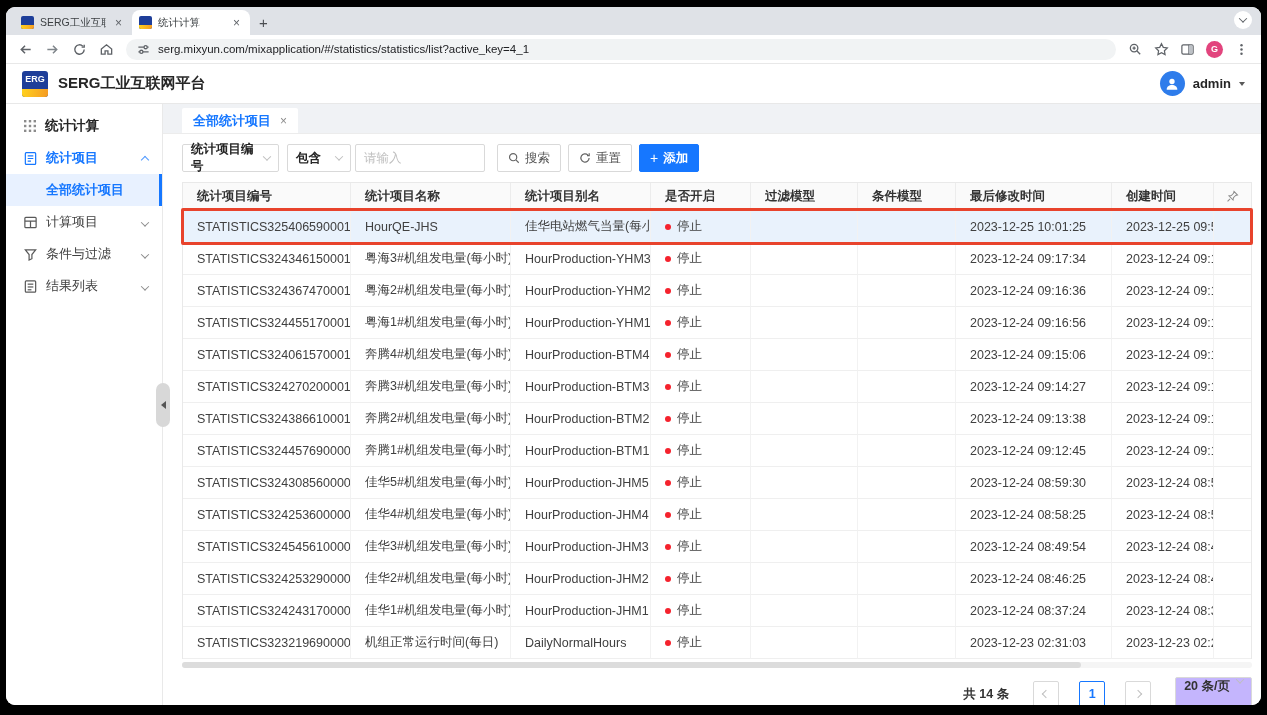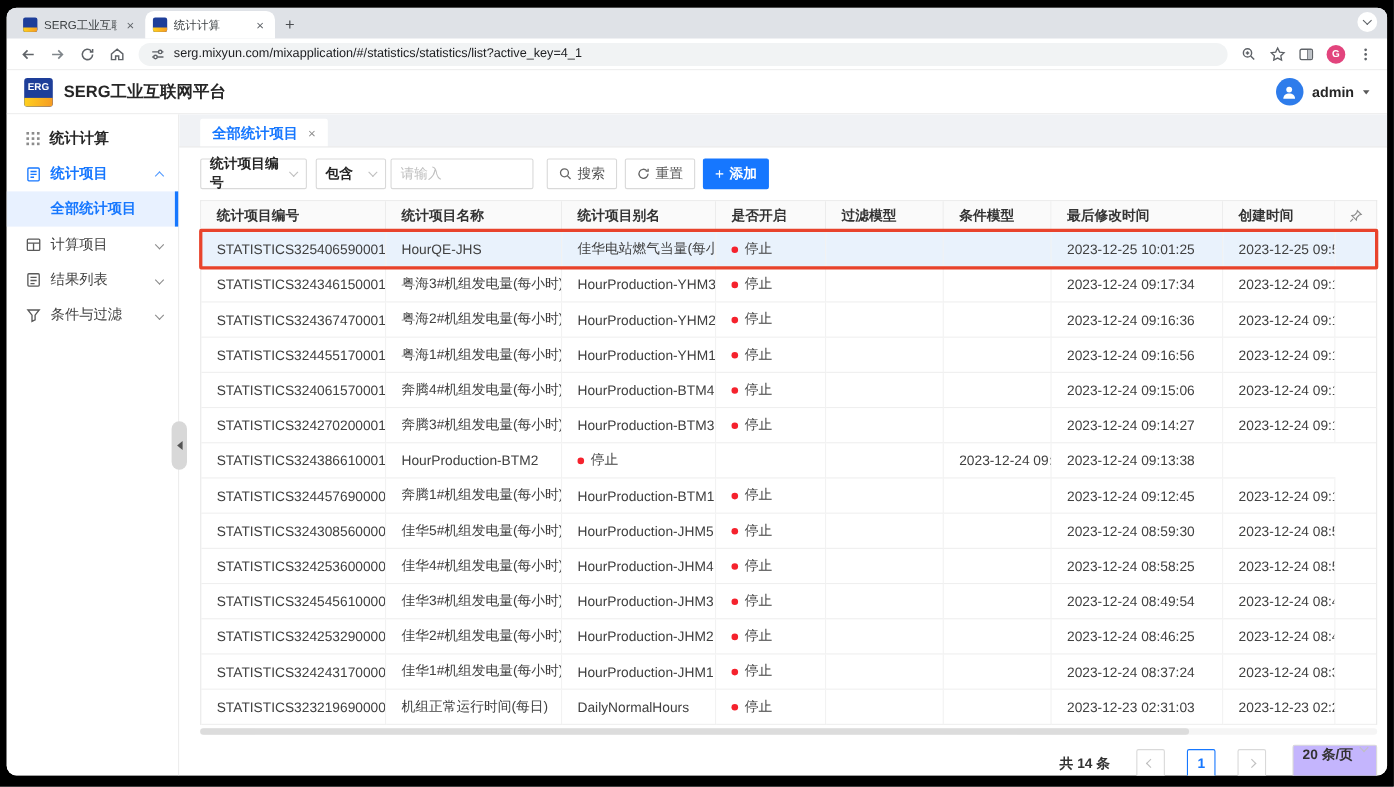--- a/index.html
+++ b/index.html
@@ -217,33 +217,33 @@
         <svg width="15" height="15" viewBox="0 0 16 16" fill="none" stroke="#595959" stroke-width="1.3">
             <rect x="2" y="2.5" width="12" height="11" rx="1"></rect>
             <line x1="2" y1="6.5" x2="14" y2="6.5"></line>
             <line x1="8" y1="6.5" x2="8" y2="13.5"></line>
           </svg>
         <span>计算项目</span>
         <span class="side-caret"><span class="chev down"></span></span>
       </div>
       <div class="side-item">
         <svg width="15" height="15" viewBox="0 0 16 16" fill="none" stroke="#595959" stroke-width="1.3">
+            <path d="M2.5 3h11L9.5 8v4.5l-3 1.5V8z"></path>
+          </svg>
+        <span>条件与过滤</span>
+        <span class="side-caret"><span class="chev down"></span></span>
+      </div>
+      <div class="side-item">
+        <svg width="15" height="15" viewBox="0 0 16 16" fill="none" stroke="#595959" stroke-width="1.3">
             <rect x="2.5" y="2" width="11" height="12" rx="1"></rect>
             <line x1="5" y1="5.5" x2="11" y2="5.5"></line>
             <line x1="5" y1="8.5" x2="11" y2="8.5"></line>
             <line x1="5" y1="11.5" x2="9" y2="11.5"></line>
           </svg>
         <span>结果列表</span>
-        <span class="side-caret"><span class="chev down"></span></span>
-      </div>
-      <div class="side-item">
-        <svg width="15" height="15" viewBox="0 0 16 16" fill="none" stroke="#595959" stroke-width="1.3">
-            <path d="M2.5 3h11L9.5 8v4.5l-3 1.5V8z"></path>
-          </svg>
-        <span>条件与过滤</span>
         <span class="side-caret"><span class="chev down"></span></span>
       </div>
     </div>
 
     <div class="collapse-handle">
         <span class="tri-left"></span>
       </div>
 
     <div class="main">
       <div class="tabbar">
@@ -389,20 +389,21 @@
                 </div>
     <div class="td"></div>
     <div class="td"></div>
     <div class="td">2023-12-24 09:14:27</div>
     <div class="td">2023-12-24 09:14:27</div>
     <div class="td"></div>
   </div>
               <div class="trow">
 
     <div class="td">STATISTICS3243866100010</div>
+    <div class="td">奔腾2#机组发电量(每小时)</div>
     <div class="td">HourProduction-BTM2</div>
     <div class="td">
                   <span class="dot"></span>
                   <span>停止</span>
                 </div>
     <div class="td"></div>
     <div class="td"></div>
     <div class="td">2023-12-24 09:13:38</div>
     <div class="td">2023-12-24 09:13:38</div>
     <div class="td"></div>

